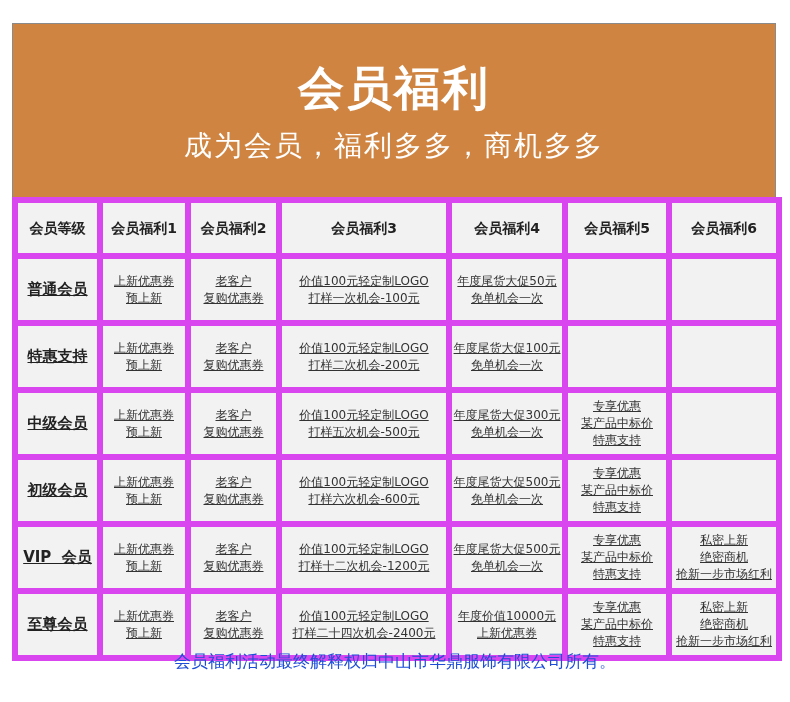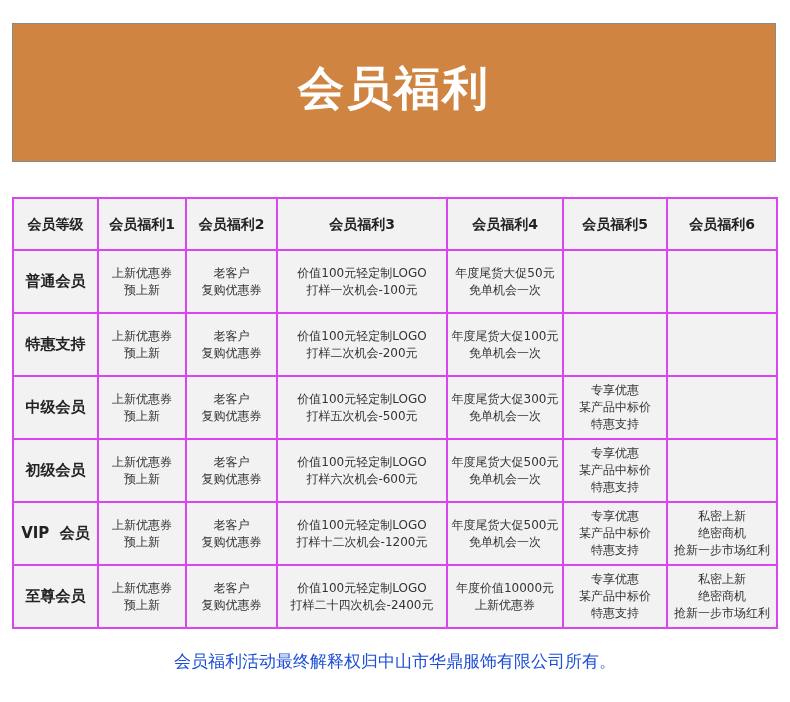--- a/index.html
+++ b/index.html
@@ -1,35 +1,36 @@
 <!DOCTYPE html>
 <html><head>
 <meta charset="utf-8">
 <style>
   html, body { margin: 0; padding: 0; background: #ffffff; }
   body { width: 790px; height: 702px; position: relative; overflow: hidden;
          font-family: "DejaVu Sans", "Liberation Sans", sans-serif; color: #333; }
   .frame { position: absolute; left: 12px; top: 23px; width: 764px; border: 1px solid #8a8a8a; border-bottom: none; box-sizing: border-box; }
-  .banner { height: 138px; background: #cf8441; color: #fff; text-align: center; position: relative; border-bottom: 1px solid #8a8a8a; box-sizing: border-box; }
+  .banner { height: 174px; background: #cf8441; color: #fff; text-align: center; position: relative; border-bottom: 1px solid #8a8a8a; box-sizing: border-box; }
   .banner .title { position: absolute; left: 0; right: 0; top: 36px; font-size: 46px; font-weight: bold; letter-spacing: 2px; line-height: 56px; }
   .banner .subtitle { position: absolute; left: 0; right: 0; top: 102px; font-size: 28px; letter-spacing: 2px; line-height: 40px; }
   table.grid { border-collapse: collapse; width: 764px; table-layout: fixed; position: absolute; left: 12px; top: 197px; }
-  table.grid td, table.grid th { border: 2px solid #d946ef; background: #f2f2f2; text-align: center; vertical-align: middle; font-size: 12px; line-height: 17px; padding: 0 1px; color: #333; }
+  table.grid td, table.grid th { border: 6px solid #d946ef; background: #f2f2f2; text-align: center; vertical-align: middle; font-size: 12px; line-height: 17px; padding: 0 1px; color: #333; }
   table.grid th { height: 50px; font-size: 14px; font-weight: bold; color: #222; }
-  table.grid td { height: 61px; }
+  table.grid td { height: 61px; text-decoration: underline; }
   table.grid td.level { font-size: 15px; font-weight: bold; color: #222; }
   .line { display: block; white-space: nowrap; }
   .footer { position: absolute; left: 0; right: 0; top: 649px; text-align: center; font-size: 17px; color: #1d4ed8; line-height: 24px; }
 </style>
 </head>
 <body>
 
 <div class="frame">
   <div class="banner">
     <div class="title">会员福利</div>
+    <div class="subtitle">成为会员，福利多多，商机多多</div>
   </div>
 </div>
 
 <table class="grid">
   <colgroup>
     <col style="width:85px">
       <col style="width:88px">
       <col style="width:91px">
       <col style="width:170px">
       <col style="width:116px">

